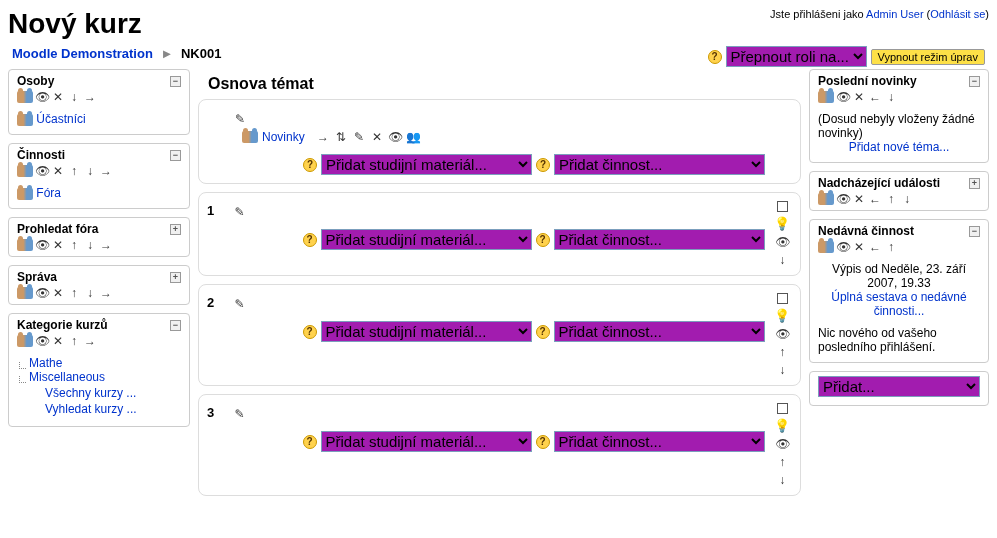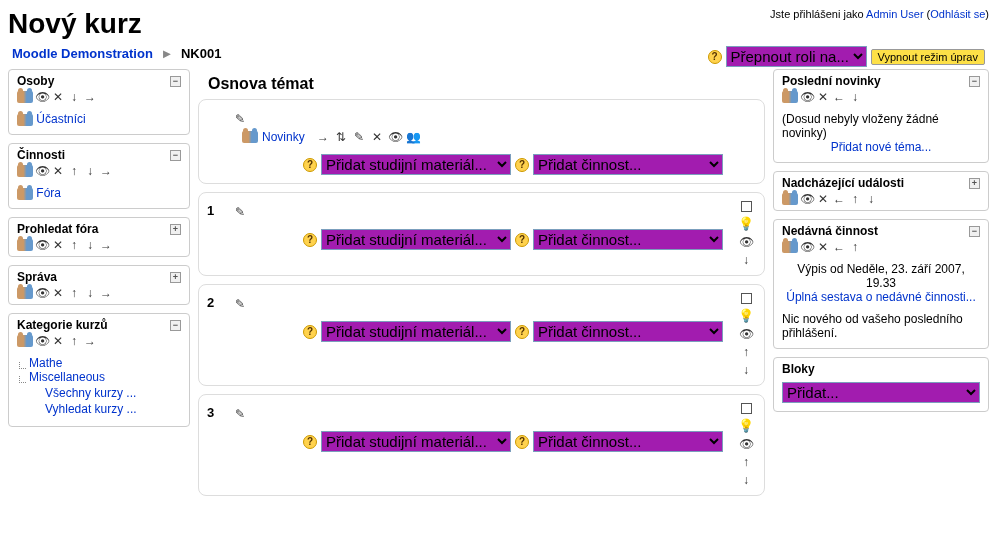--- a/index.html
+++ b/index.html
@@ -21,21 +21,21 @@
   .navbar { display: flex; justify-content: space-between; align-items: flex-start; padding: 2px 4px; margin-bottom: 0; }
   .breadcrumb { font-size: 13px; font-weight: bold; }
   .breadcrumb .arrow { color: #888; margin: 0 4px; font-weight: normal; }
   .nav-controls { display: flex; align-items: center; gap: 4px; }
   select { font-size: 15px; background: #a21caf; border: 1px solid #7b9ebd; }
   input[type=button] { font-size: 11px; background: #fde047; border: 1px solid #999; border-radius: 2px; padding: 1px 6px; cursor: pointer; }
 
   .columns { display: flex; gap: 8px; align-items: flex-start; }
   .col-left { width: 182px; flex-shrink: 0; }
   .col-mid { flex: 1; min-width: 0; }
-  .col-right { width: 216px; flex-shrink: 0; }
+  .col-right { width: 180px; flex-shrink: 0; }
 
   .block {
     border: 1px solid #ccc;
     border-radius: 4px;
     margin-bottom: 8px;
     background: #fff;
     overflow: hidden;
   }
   .block-header {
     display: flex;
@@ -88,21 +88,21 @@
     gap: 8px;
     background: #fff;
   }
   .section-num { width: 18px; font-weight: bold; font-size: 13px; padding-top: 2px; }
   .section-body { flex: 1; }
   .section-side { width: 20px; display: flex; flex-direction: column; align-items: center; gap: 4px; }
   .checkbox-sq { width: 11px; height: 11px; border: 1px solid #555; background: #fff; }
   .bulb { font-size: 13px; cursor: pointer; }
   .activity-row { display: flex; align-items: center; gap: 4px; margin-top: 4px; }
   .add-row { display: flex; align-items: center; gap: 4px; margin-top: 10px; padding-left: 70px; }
-  .add-row select { width: 190px; }
+  .add-row select { width: 211px; }
   .indent-link { margin-left: 9px; }
   .tree-item { padding-left: 12px; position: relative; }
   .tree-item::before {
     content: ""; position: absolute; left: 2px; top: 6px;
     width: 6px; height: 6px; border: 1px dotted #888; border-width: 0 0 1px 1px;
   }
   .block-content .line { margin: 2px 0; }
 </style>
 </head>
 <body>
@@ -368,23 +368,20 @@
         <span class="small-ctrl">↑</span>
       </div>
       <div class="block-content" style="text-align:center">
         <div>Výpis od Neděle, 23. září 2007, 19.33</div>
         <div><a href="#">Úplná sestava o nedávné činnosti...</a></div>
         <div style="text-align:left;margin-top:8px">Nic nového od vašeho posledního přihlášení.</div>
       </div>
     </div>
 
     <div class="block">
-      <div class="block-header">
-        <span>Bloky</span>
-      </div>
       <div class="block-content">
         <select style="width:100%"><option>Přidat...</option></select>
       </div>
     </div>
 
   </div>
 
 </div>
 
 </body></html>

